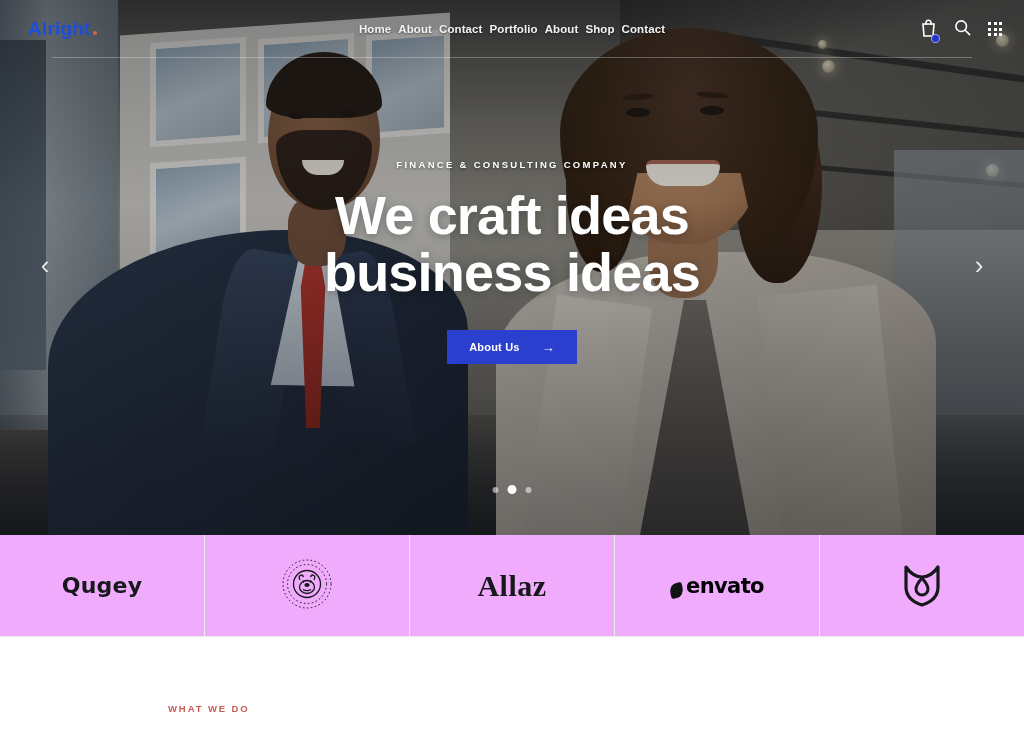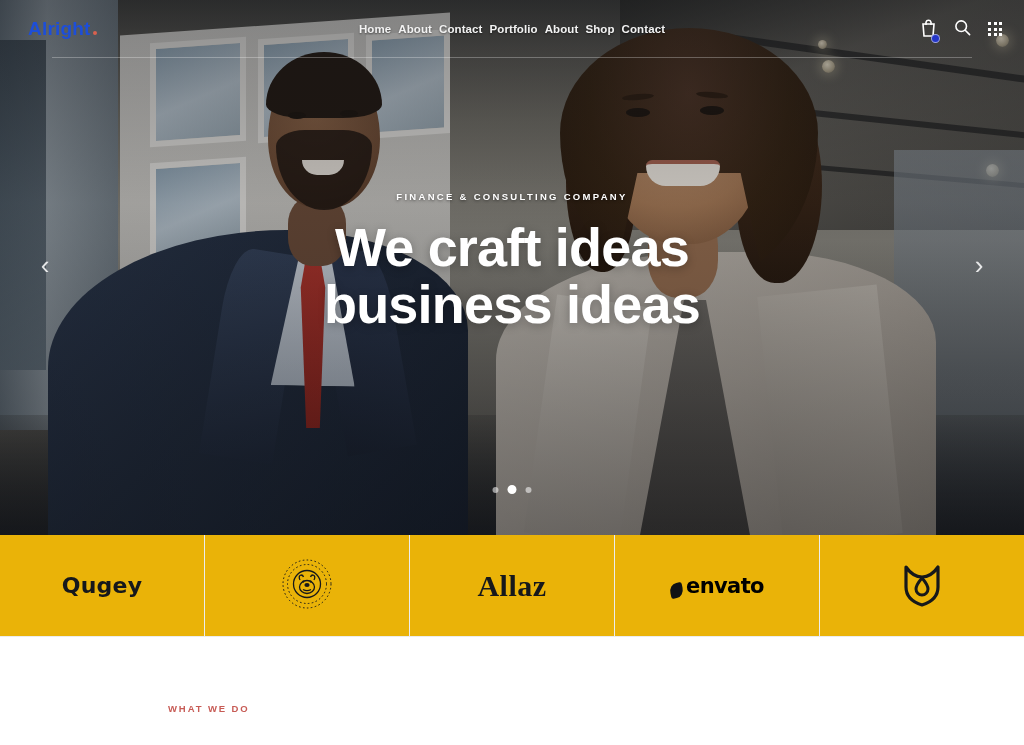--- a/index.html
+++ b/index.html
@@ -282,21 +282,21 @@
   }
   .dot {
     width: 6px; height: 6px; border-radius: 50%;
     background: rgba(255,255,255,.55); cursor: pointer;
   }
   .dot.active { width: 9px; height: 9px; background: #ffffff; }
 
   
   .clients {
     position: absolute; left: 0; top: 535px; width: 1024px; height: 101px;
-    display: flex; background: #eab308;
+    display: flex; background: #f0abfc;
   }
   .client-cell {
     flex: 1; display: flex; align-items: center; justify-content: center;
     border-right: 1px solid #eceded; position: relative;
   }
   .client-cell:last-child { border-right: none; }
   .client-name {
     color: #16181b; font-size: 21px; letter-spacing: -.3px;
   }
   .c-qugey { font-family: "DejaVu Sans", sans-serif; font-weight: bold; font-size: 22px; letter-spacing: .2px; }
@@ -421,20 +421,24 @@
     </div>
   </div>
   <div class="hdr-rule"></div>
 
   <div class="hero-content">
     <div class="eyebrow">FINANCE &amp; CONSULTING COMPANY</div>
     <div class="headline">
       <div>We craft ideas</div>
       <div>business ideas</div>
     </div>
+    <button class="cta">
+      <span>About Us</span>
+      <span class="arw">→</span>
+    </button>
   </div>
 
   <div class="slider-arrow sa-left">‹</div>
   <div class="slider-arrow sa-right">›</div>
 
   <div class="dots">
     <span class="dot"></span>
     <span class="dot active"></span>
     <span class="dot"></span>
   </div>

